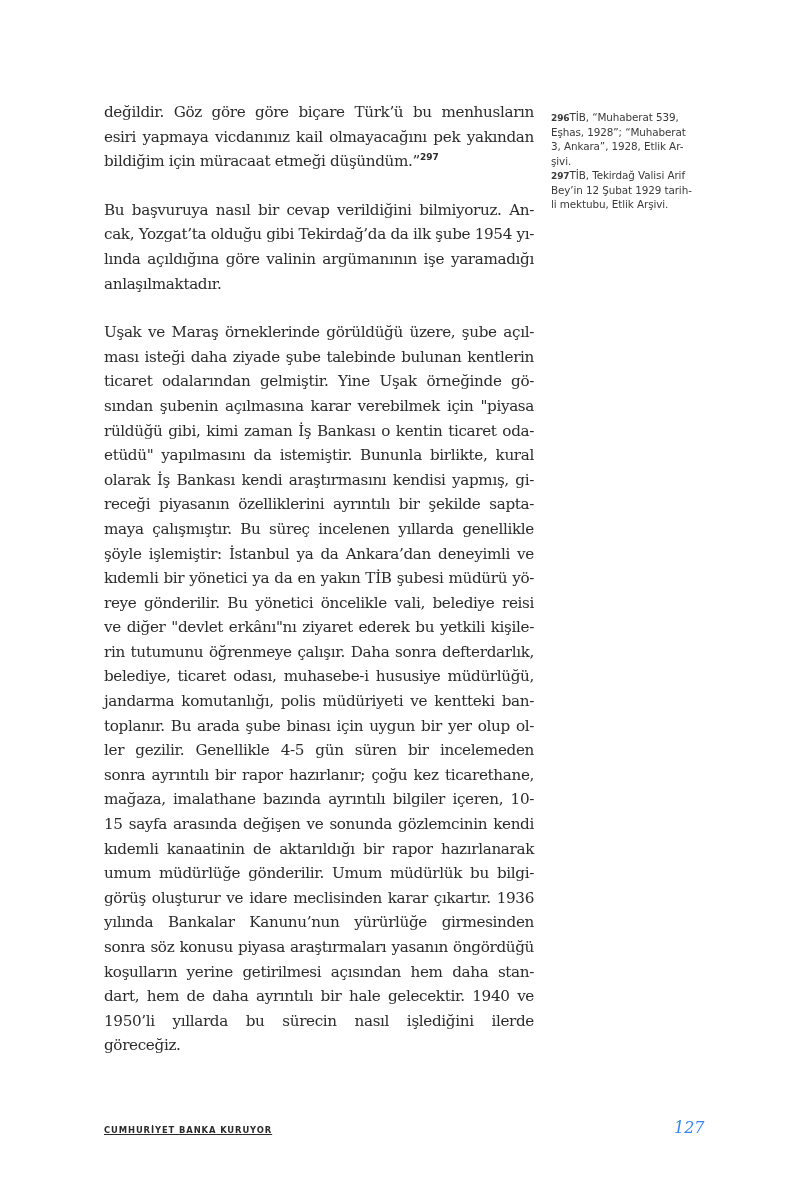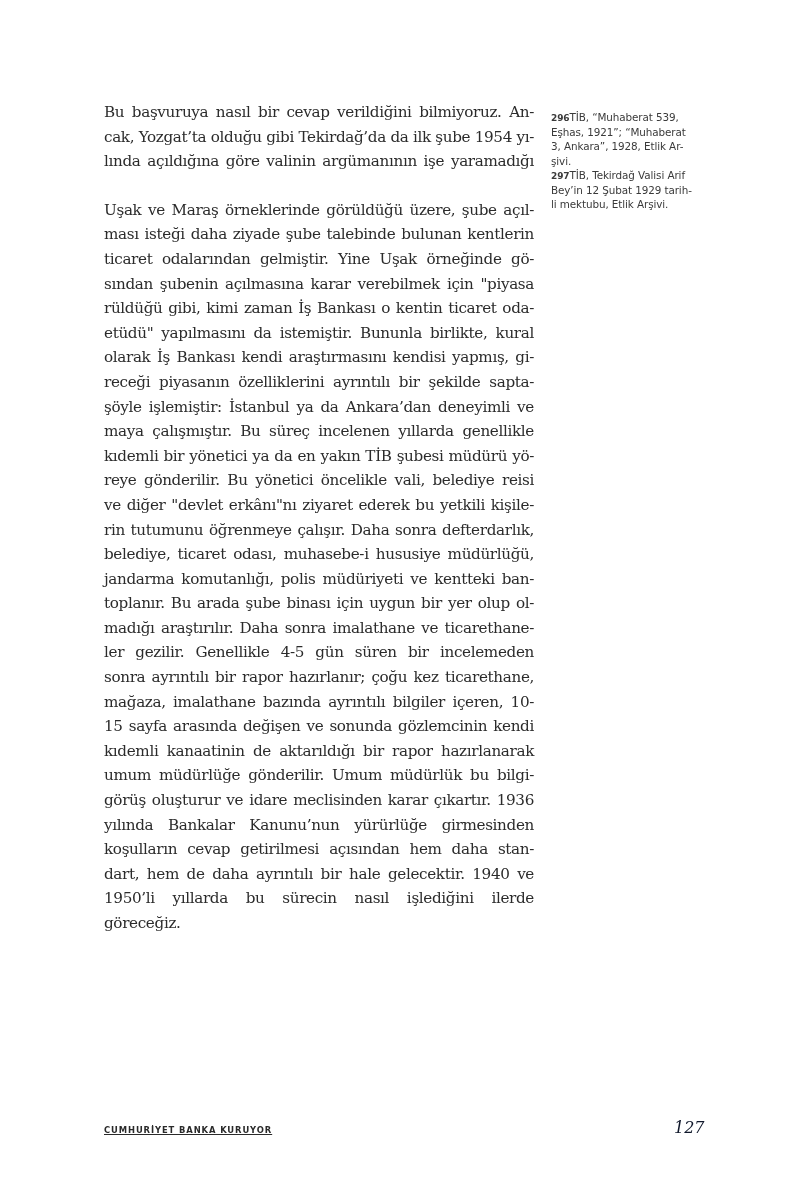--- a/index.html
+++ b/index.html
@@ -85,72 +85,78 @@
       color: #2a2a2a;
       text-decoration: underline;
     }
     .page-number {
       position: absolute;
       left: 674px;
       top: 1118px;
       font-family: "DejaVu Serif", "Liberation Serif", serif;
       font-style: italic;
       font-size: 16px;
-      color: #0f172a;
+      color: #3b82f6;
     }
   </style>
 </head>
 <body>
 
 <div class="main-column">
+  <p class="para">
+    <span class="line">değildir. Göz göre göre biçare Türk’ü    bu menhusların</span>
+    <span class="line">esiri yapmaya vicdanınız kail olmayacağını pek yakından</span>
+    <span class="line last"><span>bildiğim için müracaat etmeği düşündüm.”</span><sup class="fnref">297</sup></span>
+  </p>
 
   <p class="para">
     <span class="line">Bu başvuruya nasıl bir cevap verildiğini bilmiyoruz. An-</span>
     <span class="line">cak, Yozgat’ta olduğu gibi Tekirdağ’da da ilk şube 1954 yı-</span>
     <span class="line">lında açıldığına göre valinin argümanının işe yaramadığı</span>
+    <span class="line last">anlaşılmaktadır.</span>
   </p>
 
   <p class="para">
     <span class="line">Uşak ve Maraş örneklerinde görüldüğü üzere, şube açıl-</span>
     <span class="line">ması isteği daha ziyade şube talebinde bulunan kentlerin</span>
     <span class="line">ticaret odalarından gelmiştir. Yine Uşak örneğinde gö-</span>
     <span class="line">sından şubenin açılmasına karar verebilmek için "piyasa</span>
     <span class="line">rüldüğü gibi, kimi zaman İş Bankası o kentin ticaret oda-</span>
     <span class="line">etüdü" yapılmasını da istemiştir. Bununla birlikte, kural</span>
     <span class="line">olarak İş Bankası kendi araştırmasını kendisi yapmış, gi-</span>
     <span class="line">receği piyasanın özelliklerini ayrıntılı bir şekilde sapta-</span>
+    <span class="line">maya çalışmıştır. Bu süreç incelenen yıllarda genellikle</span>
     <span class="line">şöyle işlemiştir: İstanbul ya da Ankara’dan deneyimli ve</span>
-    <span class="line">maya çalışmıştır. Bu süreç incelenen yıllarda genellikle</span>
     <span class="line">kıdemli bir yönetici ya da en yakın TİB şubesi müdürü yö-</span>
     <span class="line">reye gönderilir. Bu yönetici öncelikle vali, belediye reisi</span>
     <span class="line">ve diğer "devlet erkânı"nı ziyaret ederek bu yetkili kişile-</span>
     <span class="line">rin tutumunu öğrenmeye çalışır. Daha sonra defterdarlık,</span>
     <span class="line">belediye, ticaret odası, muhasebe-i hususiye müdürlüğü,</span>
     <span class="line">jandarma komutanlığı, polis müdüriyeti ve kentteki ban-</span>
     <span class="line">toplanır. Bu arada şube binası için uygun bir yer olup ol-</span>
-    <span class="line">madığı araştırılır. Daha sonra imalathane ve ticarethane-</span>
     <span class="line">ler gezilir. Genellikle 4-5 gün süren bir incelemeden</span>
     <span class="line">sonra ayrıntılı bir rapor hazırlanır; çoğu kez ticarethane,</span>
     <span class="line">mağaza, imalathane bazında ayrıntılı bilgiler içeren, 10-</span>
     <span class="line">15 sayfa arasında değişen ve sonunda gözlemcinin kendi</span>
     <span class="line">kıdemli kanaatinin de aktarıldığı bir rapor hazırlanarak</span>
     <span class="line">umum müdürlüğe gönderilir. Umum müdürlük bu bilgi-</span>
     <span class="line">görüş oluşturur ve idare meclisinden karar çıkartır. 1936</span>
     <span class="line">yılında Bankalar Kanunu’nun yürürlüğe girmesinden</span>
-    <span class="line">koşulların cevap getirilmesi açısından hem daha stan-</span>
+    <span class="line">sonra söz konusu piyasa araştırmaları yasanın öngördüğü</span>
+    <span class="line">koşulların yerine getirilmesi açısından hem daha stan-</span>
     <span class="line">dart, hem de daha ayrıntılı bir hale gelecektir. 1940 ve</span>
     <span class="line">1950’li yıllarda  bu sürecin nasıl işlediğini ilerde</span>
     <span class="line last">göreceğiz.</span>
   </p>
 </div>
 
 <div class="sidenotes">
   <div class="sidenote">
     <span class="sn-line"><span class="num">296</span><span>TİB, “Muhaberat 539,</span></span>
-    <span class="sn-line">Eşhas, 1921”; “Muhaberat</span>
+    <span class="sn-line">Eşhas, 1928”; “Muhaberat</span>
     <span class="sn-line">3, Ankara”, 1928, Etlik Ar-</span>
     <span class="sn-line">şivi.</span>
   </div>
   <div class="sidenote">
     <span class="sn-line"><span class="num">297</span><span>TİB, Tekirdağ Valisi Arif</span></span>
     <span class="sn-line">Bey’in 12 Şubat 1929 tarih-</span>
     <span class="sn-line">li mektubu, Etlik Arşivi.</span>
   </div>
 </div>
 

